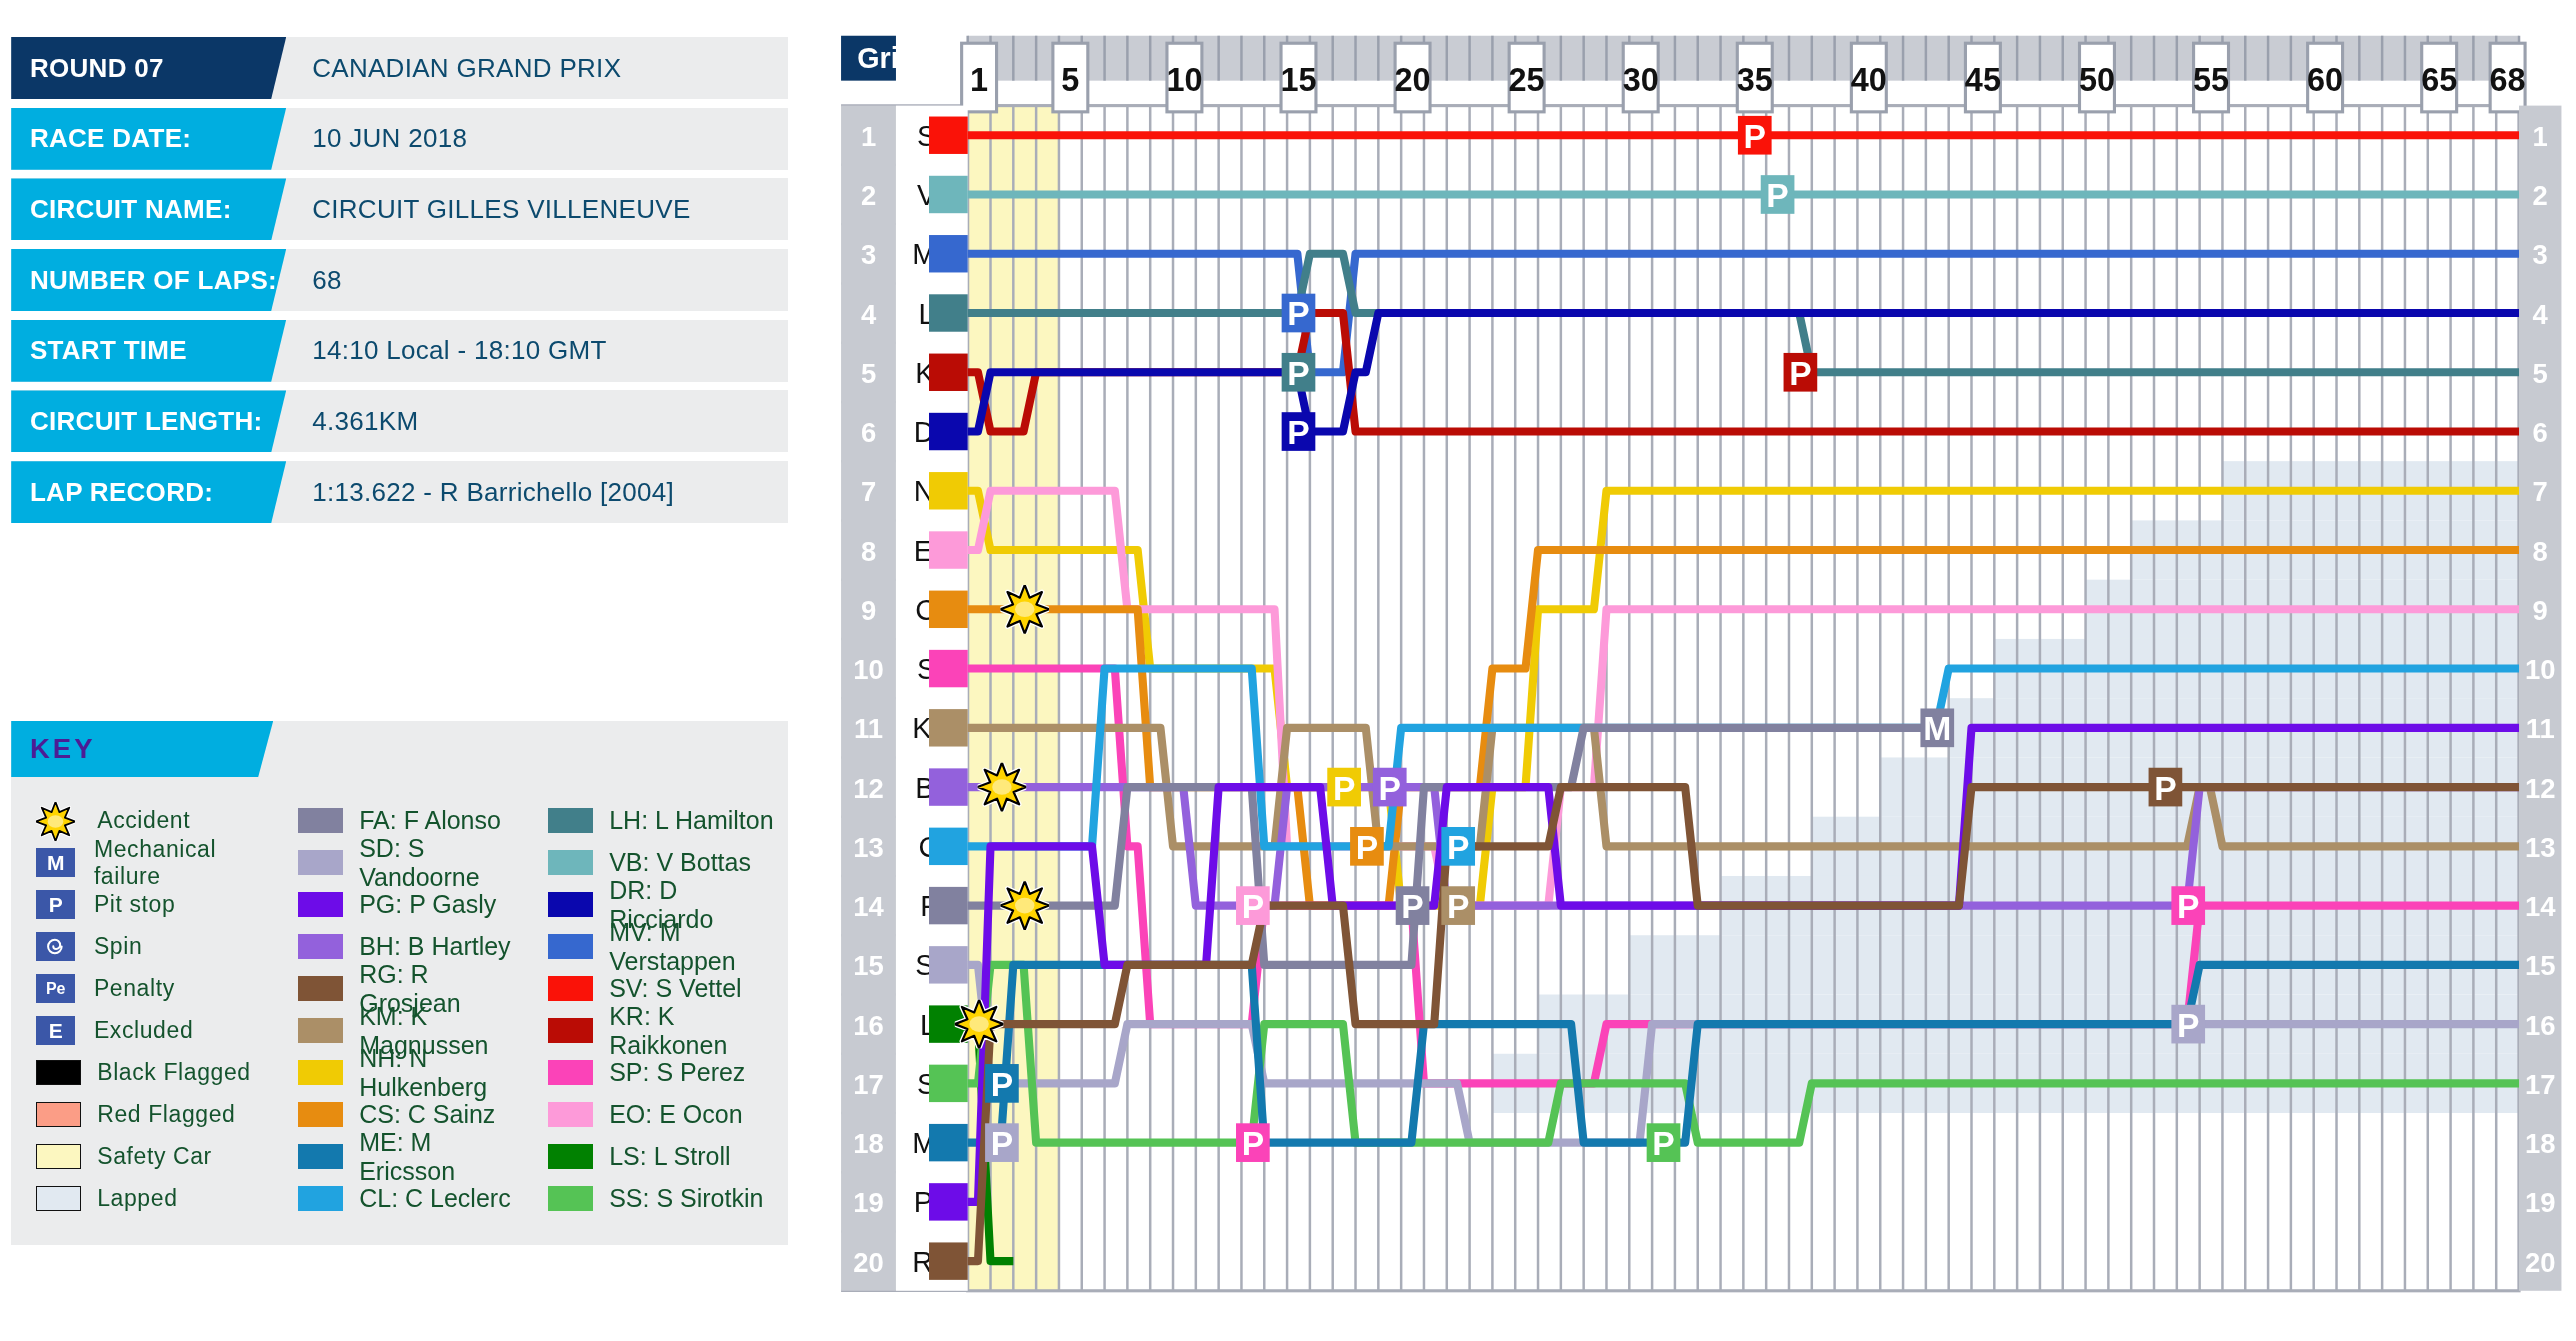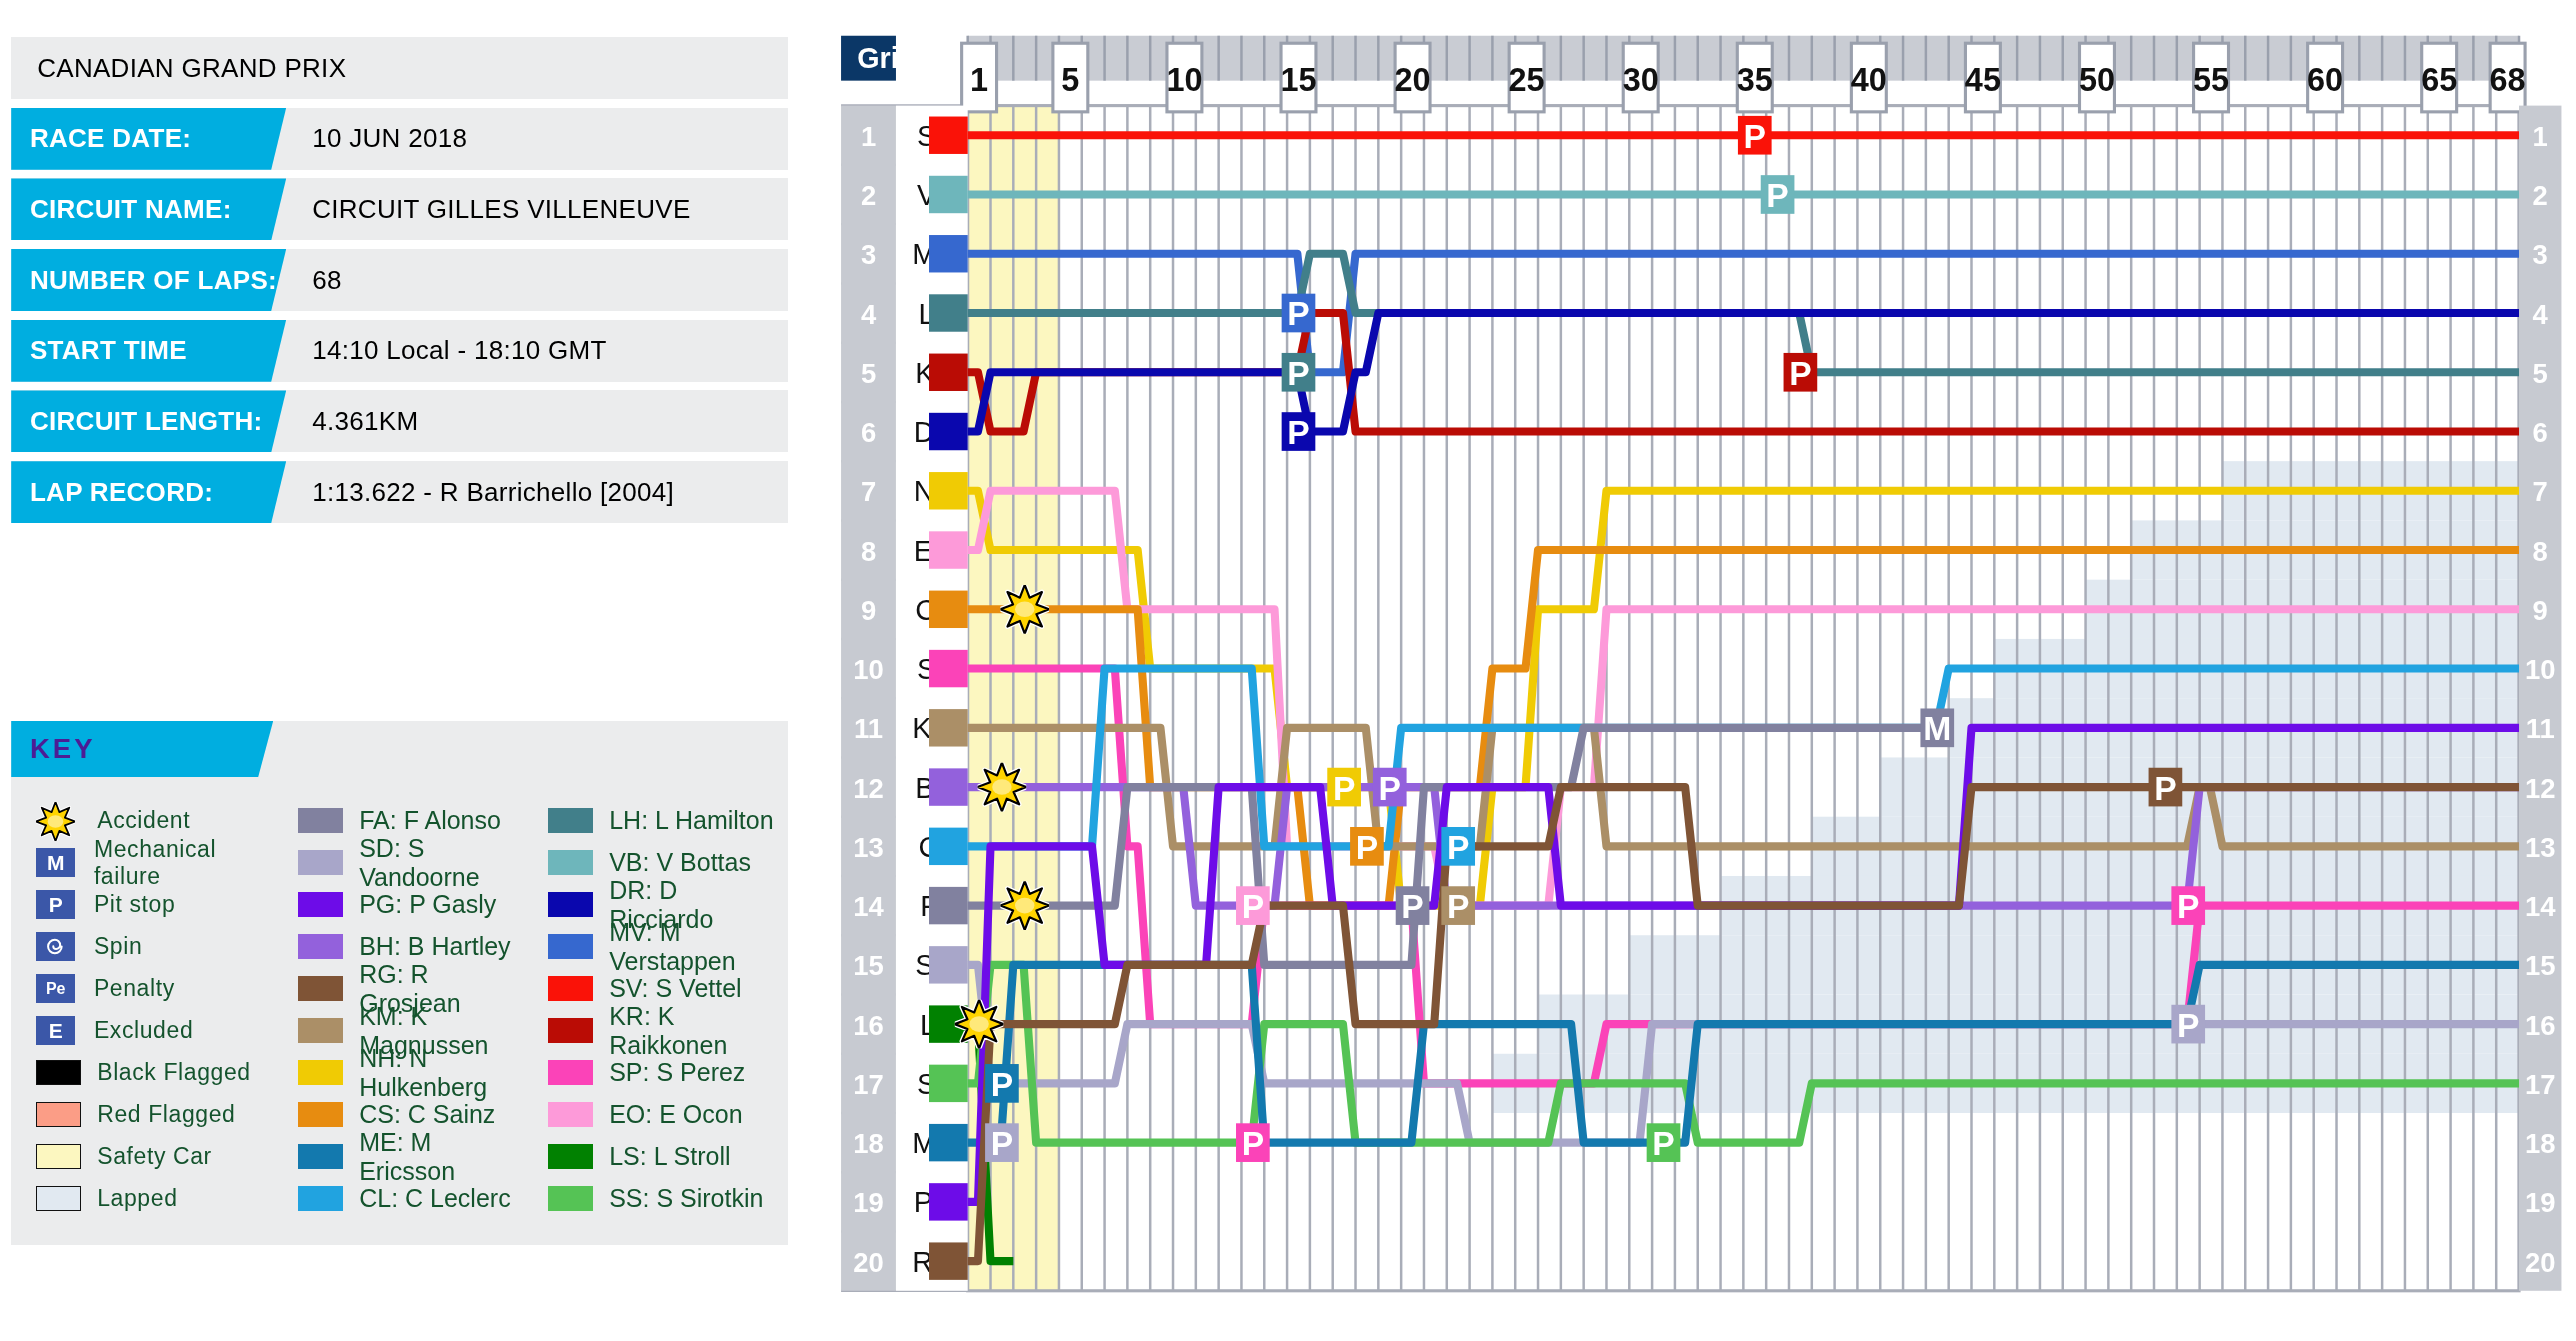--- a/index.html
+++ b/index.html
@@ -18,21 +18,21 @@
     position:relative; width:275px; height:100%;
     background:#00aee0; color:#fff;
     display:flex; align-items:center; padding-left:18.7px;
     font-family:"Liberation Sans Narrow","Liberation Sans",sans-serif;
     font-weight:bold; font-size:26px; letter-spacing:0.3px;
     transform:none; text-transform:uppercase;
     clip-path: polygon(0 0, 100% 0, calc(100% - 15px) 100%, 0 100%);
   }
   .info-row.round .info-label { background:#0b3767; }
   .info-value {
-    padding-left:26px; color:#000000;
+    padding-left:26px; color:#0c4a6e;
     font-family:"Liberation Sans Narrow","Liberation Sans",sans-serif;
     font-size:26px; letter-spacing:0.3px;
   }
   .info-row.round .info-value, .info-row.date .info-value,
   .info-row.circuit .info-value { text-transform:uppercase; }
 
   
   #key-panel { position:absolute; left:11.2px; top:721px; width:777px; background:#ebeced; padding-bottom:25px; }
   #key-title {
     position:relative; height:56px; background:#00aee0; color:#4c1d95;
@@ -64,20 +64,21 @@
   #chart-inner { position:absolute; inset:0; }
   svg { display:block; }
   .np { user-select:none; }
 </style>
 </head>
 <body>
 
 <div id="left-panel">
   <div id="info-rows">
       <div class="info-row round">
+        <div class="info-label">ROUND 07</div>
         <div class="info-value">CANADIAN GRAND PRIX</div>
       </div>
       <div class="info-row date">
         <div class="info-label">RACE DATE:</div>
         <div class="info-value">10 JUN 2018</div>
       </div>
       <div class="info-row circuit">
         <div class="info-label">CIRCUIT NAME:</div>
         <div class="info-value">CIRCUIT GILLES VILLENEUVE</div>
       </div>

